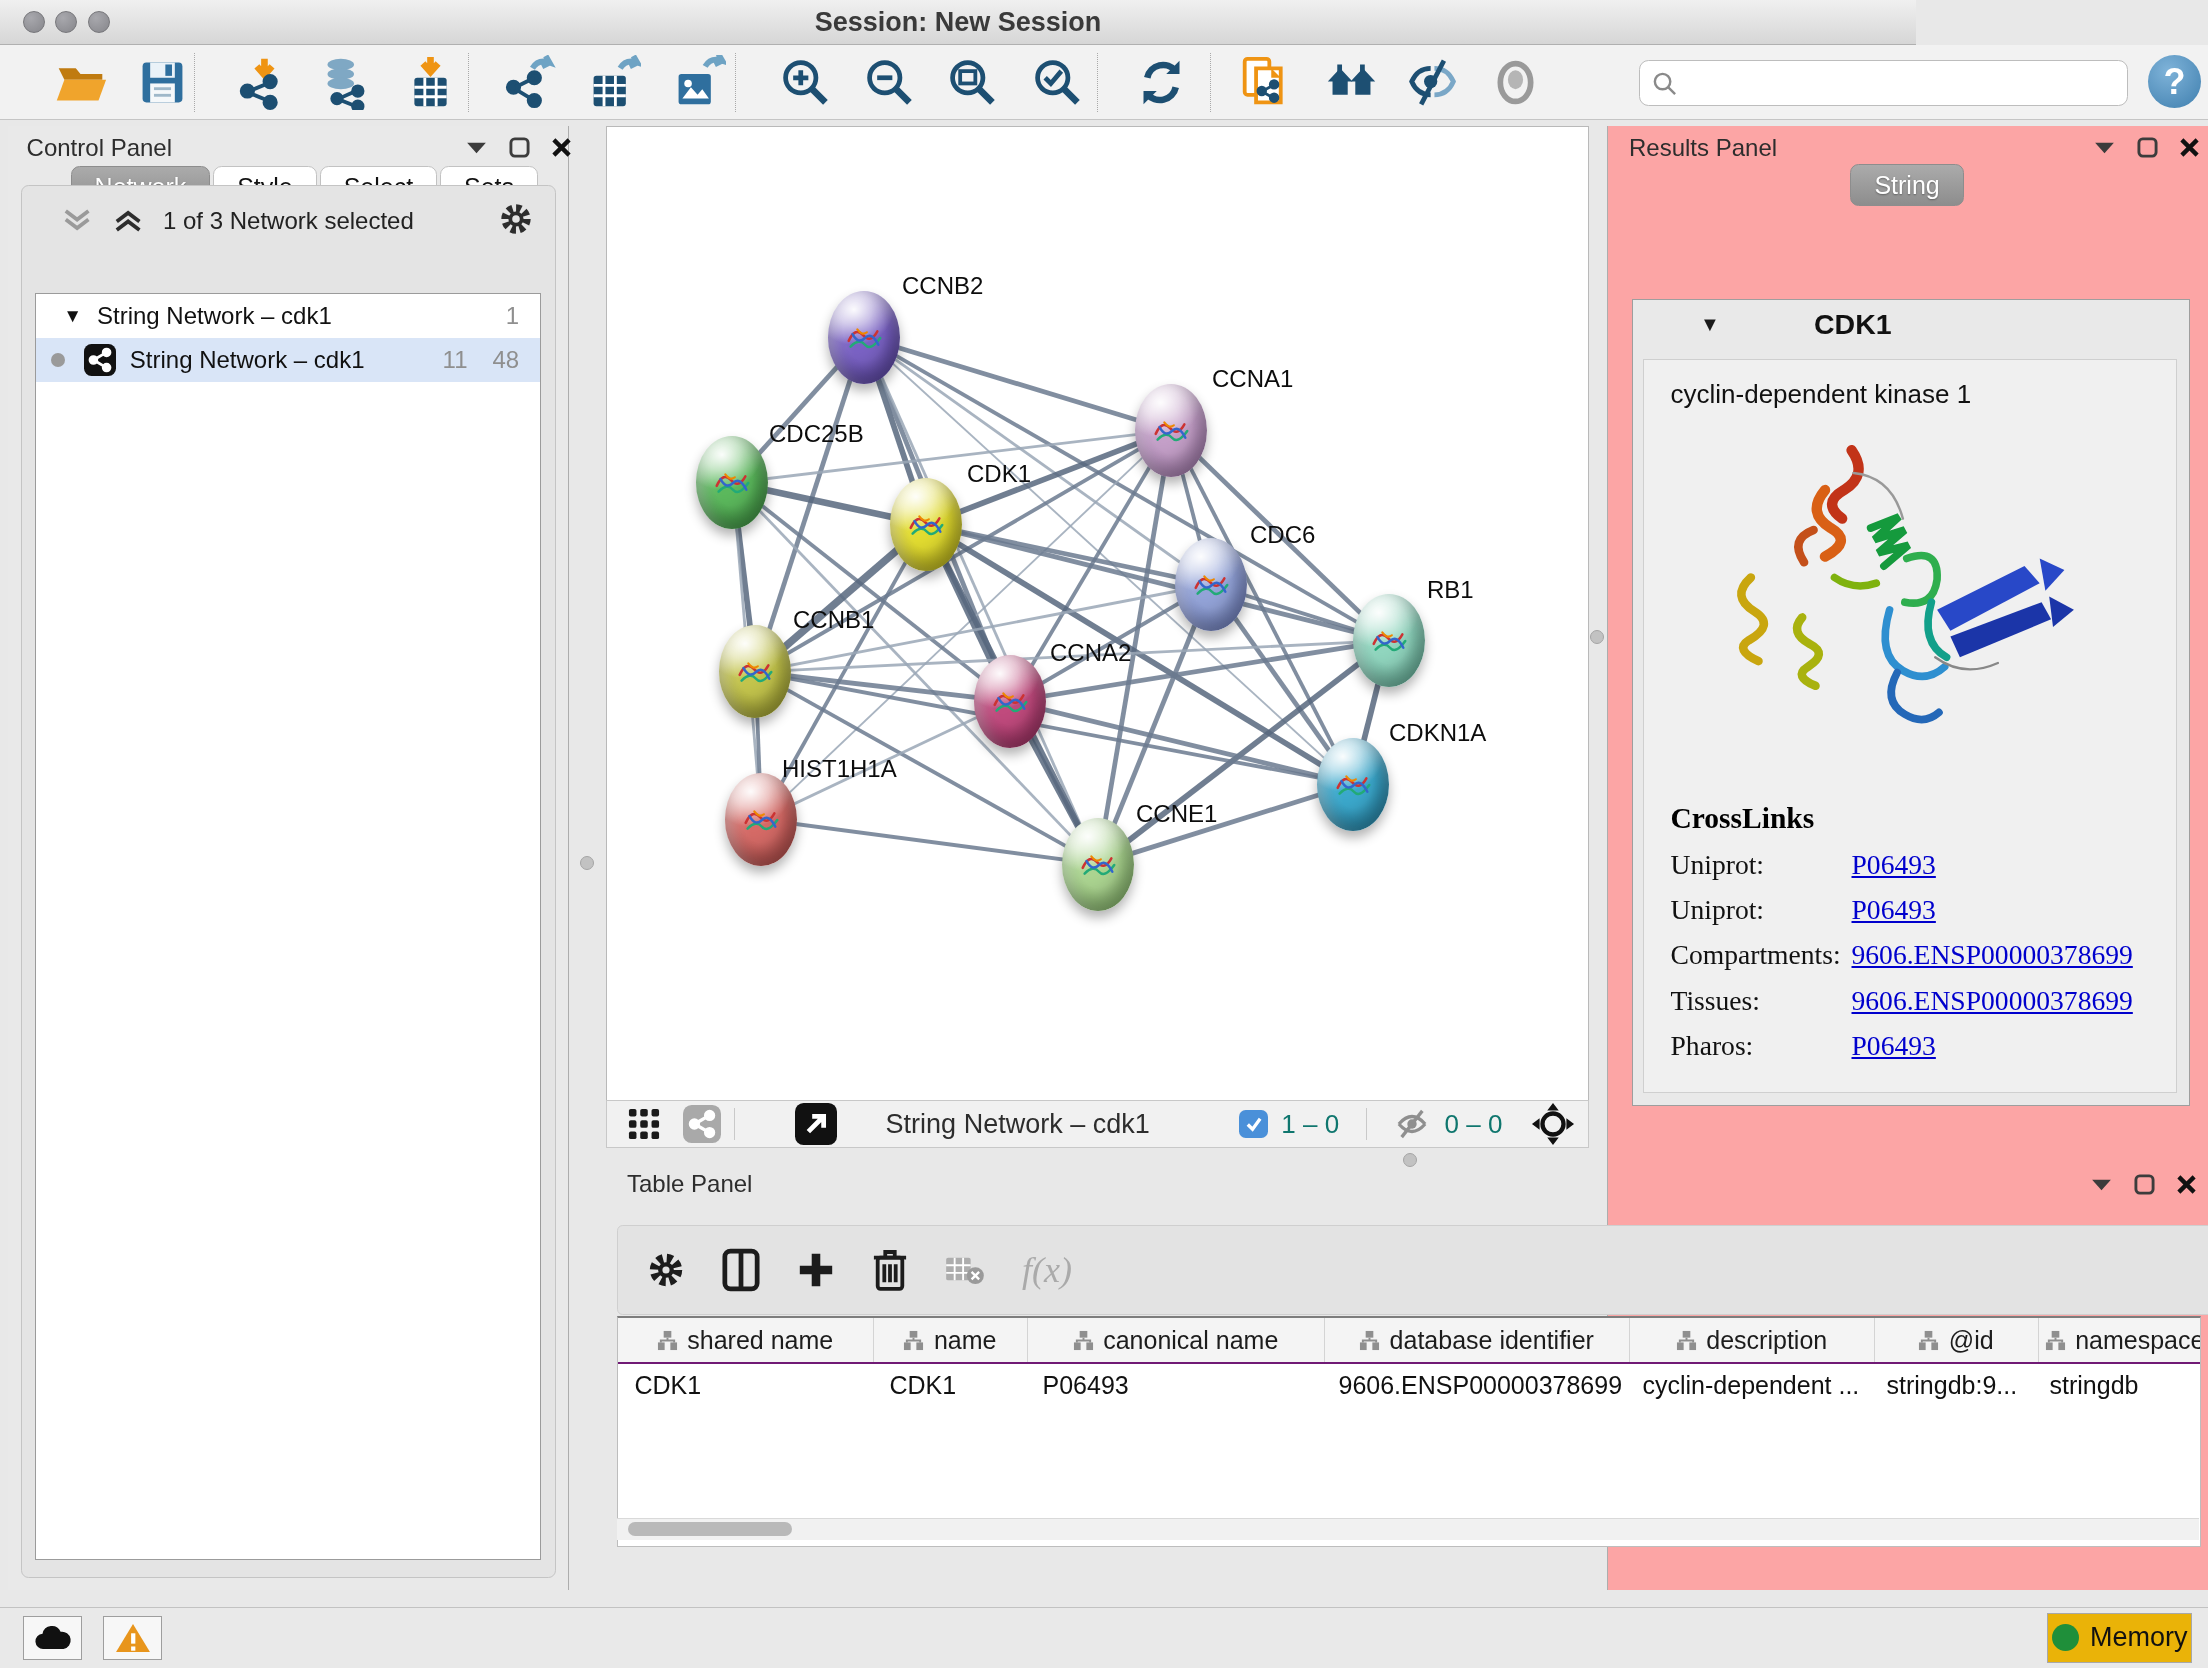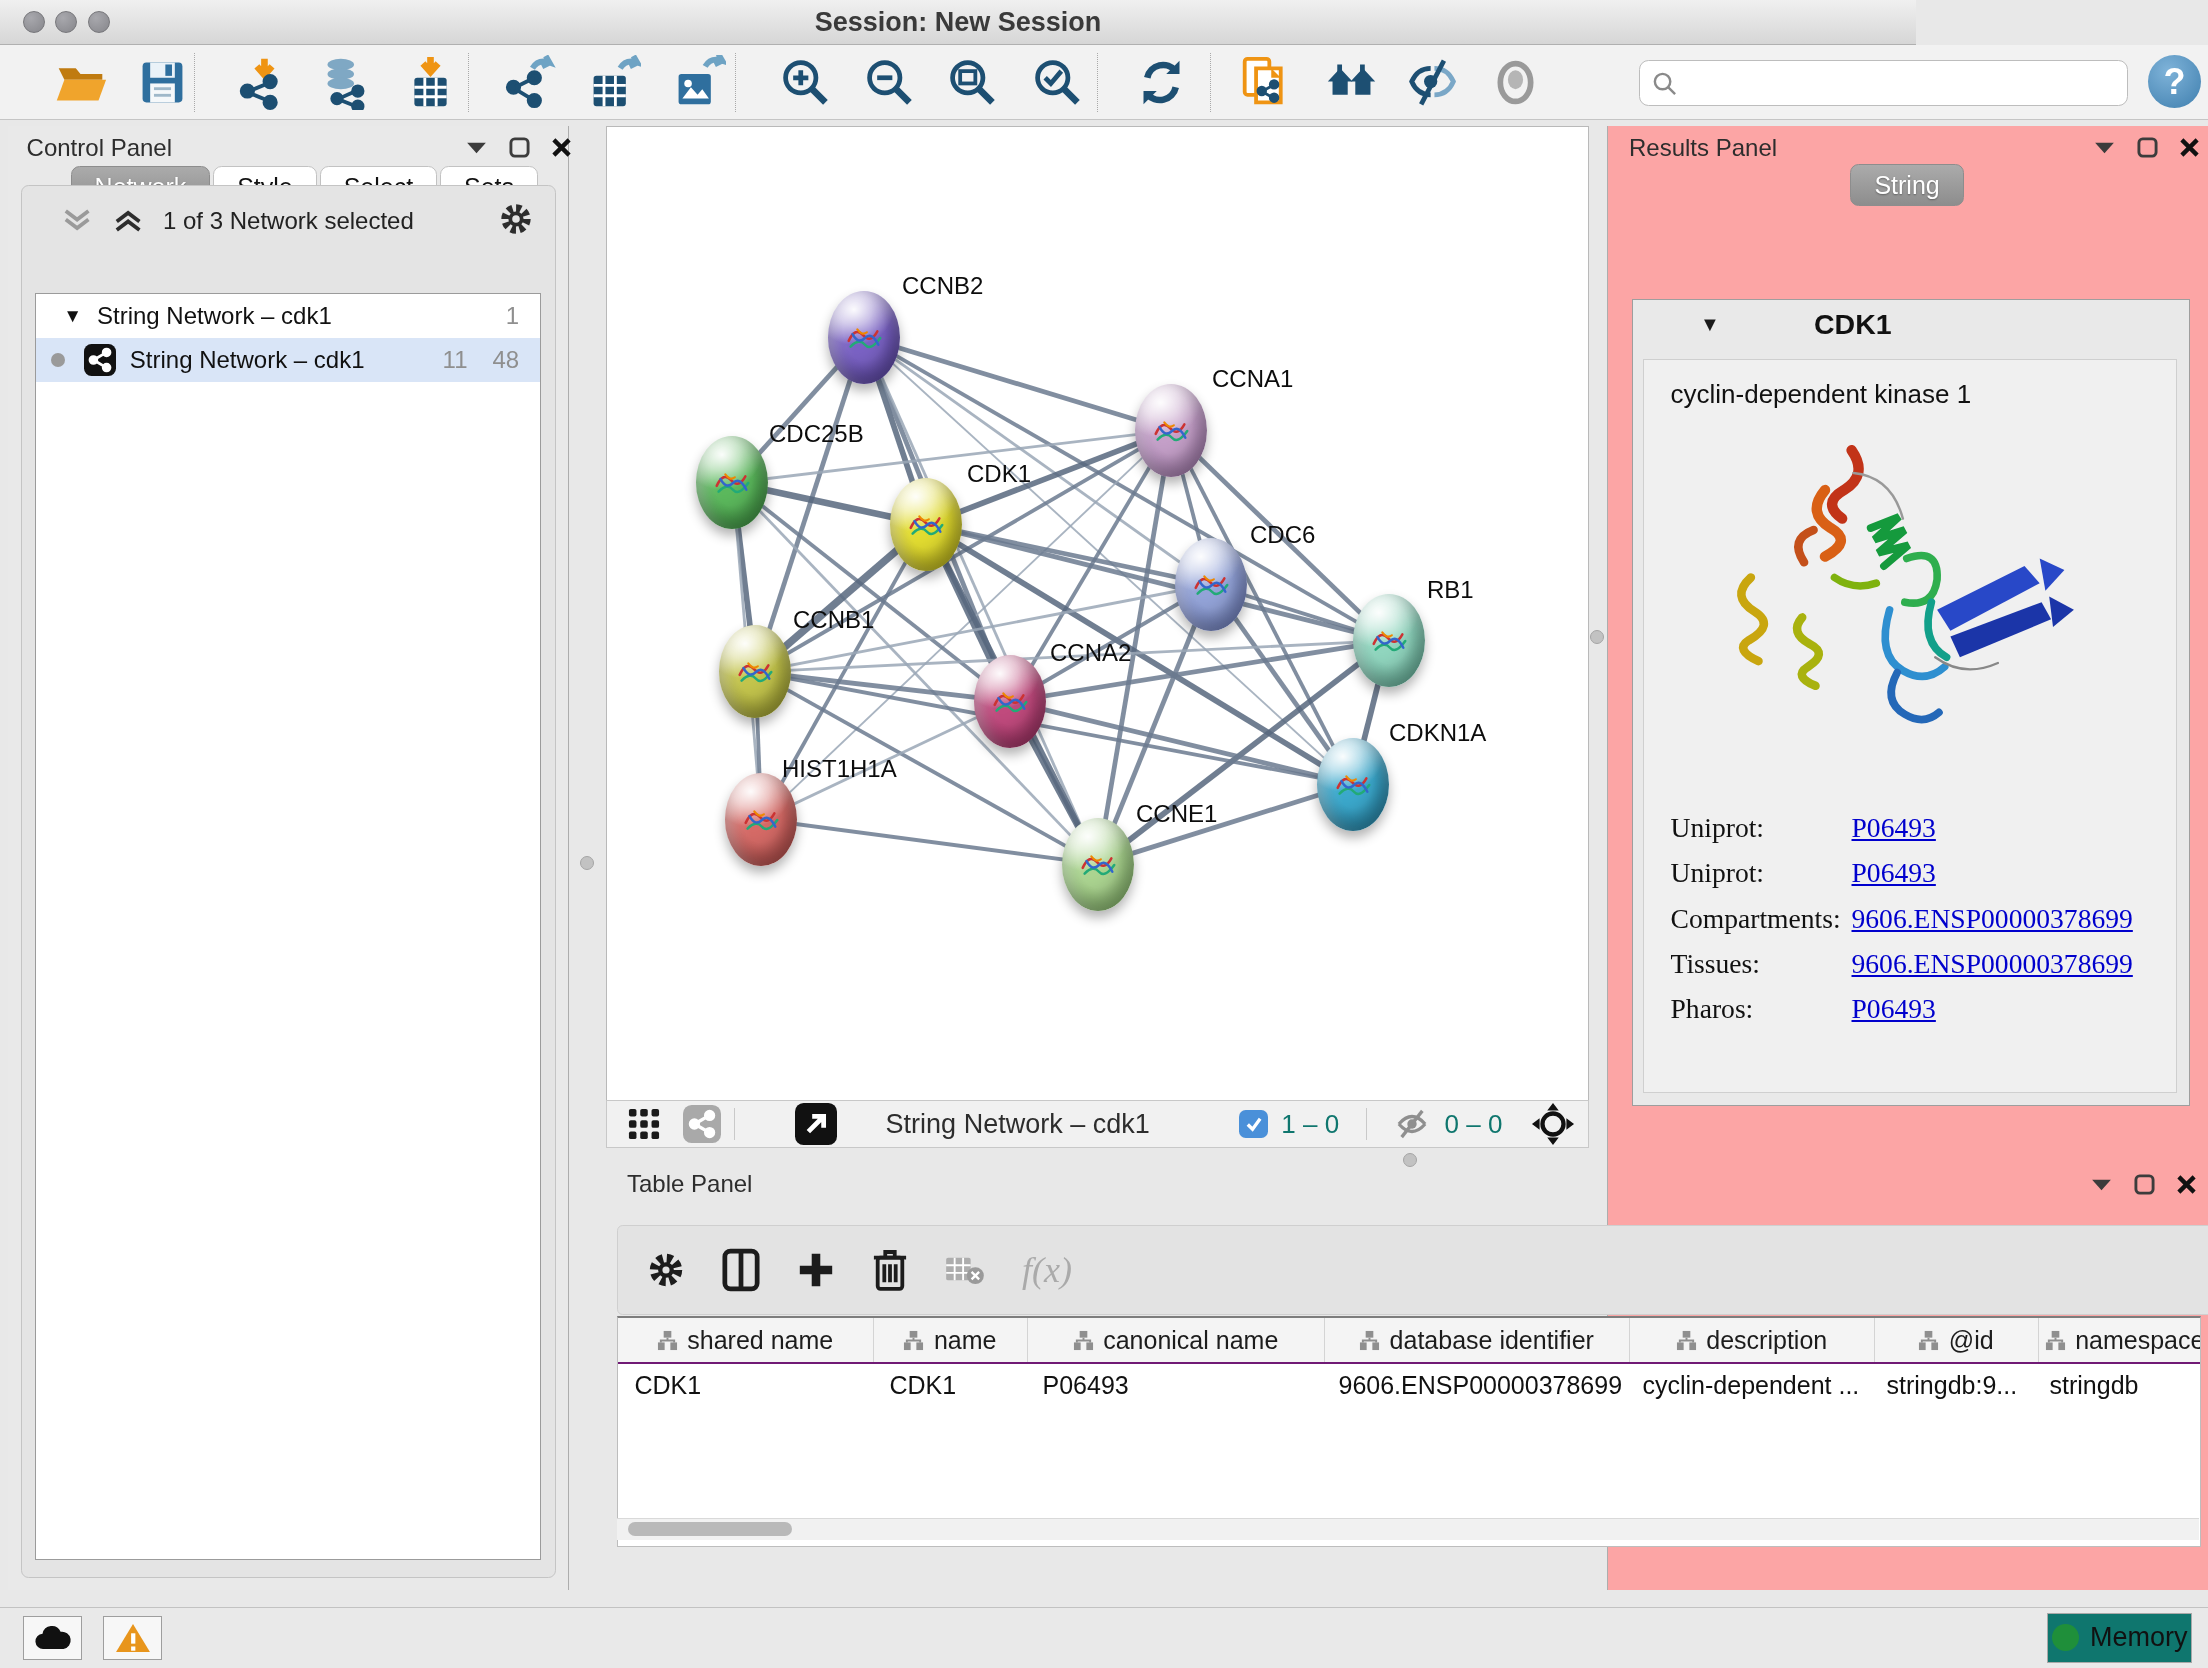--- a/index.html
+++ b/index.html
@@ -43,21 +43,21 @@
   #tp-table{position:absolute;left:10.5px;top:148px;width:1582px;height:228px;background:#fff;border:1px solid #bdbdbd;border-top:2.9px solid #7d7d7d;overflow:hidden}
   #tp-head{display:flex;background:#f4f4f4;border-bottom:2px solid #701a75;height:44px}
   .th{display:flex;align-items:center;justify-content:center;gap:9.5px;font-size:25px;color:#1c1c1c;border-right:1px solid #d4d4d4;overflow:hidden;white-space:nowrap;flex:none}
   #tp-row{display:flex;height:42px}
   .td{font-size:25px;color:#111;padding-left:17px;display:flex;align-items:center;overflow:hidden;white-space:nowrap;flex:none}
   #hscroll{position:absolute;left:10.5px;top:350px;width:1582px;height:21px;background:#f1f1f1;border-top:1px solid #d9d9d9}
   #hthumb{position:absolute;left:11.4px;top:2.9px;width:164px;height:14.3px;border-radius:7.6px;background:#b9b9b9}
   #tp-tabs{position:absolute;left:526px;top:388px}
   #statusbar{left:0;top:1607px;width:2208px;height:61px;background:#e9e9e9;border-top:1px solid #c2c2c2}
   .sb-btn{position:absolute;top:7.6px;width:57px;height:42px;background:#f7f7f7;border:1.9px solid #9e9e9e;display:flex;align-items:center;justify-content:center}
-  #memory-btn{position:absolute;left:2047px;top:4.8px;width:143px;height:48px;background:#0f766e;border:1.9px solid #a8a8a8;display:flex;align-items:center;justify-content:center;gap:11.4px;font-size:27px;color:#111}
+  #memory-btn{position:absolute;left:2047px;top:4.8px;width:143px;height:48px;background:#eab308;border:1.9px solid #a8a8a8;display:flex;align-items:center;justify-content:center;gap:11.4px;font-size:27px;color:#111}
   .split-dot{position:absolute;width:12.4px;height:12.4px;border-radius:50%;background:#c2c2c2;border:1px solid #a5a5a5}
   .cb{width:28.5px;height:28.5px;background:#4a90d9;border-radius:6.7px;display:flex;align-items:center;justify-content:center}
 </style>
 </head>
 <body>
 
 <div id="titlebar" class="abs">
   <span class="tl-dot" style="left:23px"></span>
   <span class="tl-dot" style="left:55px"></span>
   <span class="tl-dot" style="left:88px"></span>
@@ -518,20 +518,21 @@
           <path d="M188 204q-14 48 14 64q24 14 44-4" stroke="#2e8fd0" stroke-width="8"></path>
           <path d="M196 270q-16 30 8 44q20 12 36-2" stroke="#2468b8" stroke-width="8"></path>
           <path d="M150 60q40 4 52 48" stroke="#999" stroke-width="2.5"></path>
           <path d="M236 254q30 22 66 6" stroke="#888" stroke-width="2.5"></path>
         </g>
         <polygon points="238,204 330,158 346,176 252,226" fill="#2848c8"></polygon>
         <polygon points="252,232 348,196 358,214 262,254" fill="#1b35a8"></polygon>
         <polygon points="346,150 372,162 352,184" fill="#2848c8"></polygon>
         <polygon points="356,190 382,204 360,222" fill="#1b35a8"></polygon>
       </svg>
+      <div style="margin:3.8px 0 0 27px;font-family:'Liberation Serif',serif;font-size:29.5px;font-weight:bold;color:#000">CrossLinks</div>
       <div id="crosslinks">
           <div class="xl-row">
             <span class="xl-label">Uniprot:</span>
             <a class="xl-link">P06493</a>
           </div>
           <div class="xl-row">
             <span class="xl-label">Uniprot:</span>
             <a class="xl-link">P06493</a>
           </div>
           <div class="xl-row">

